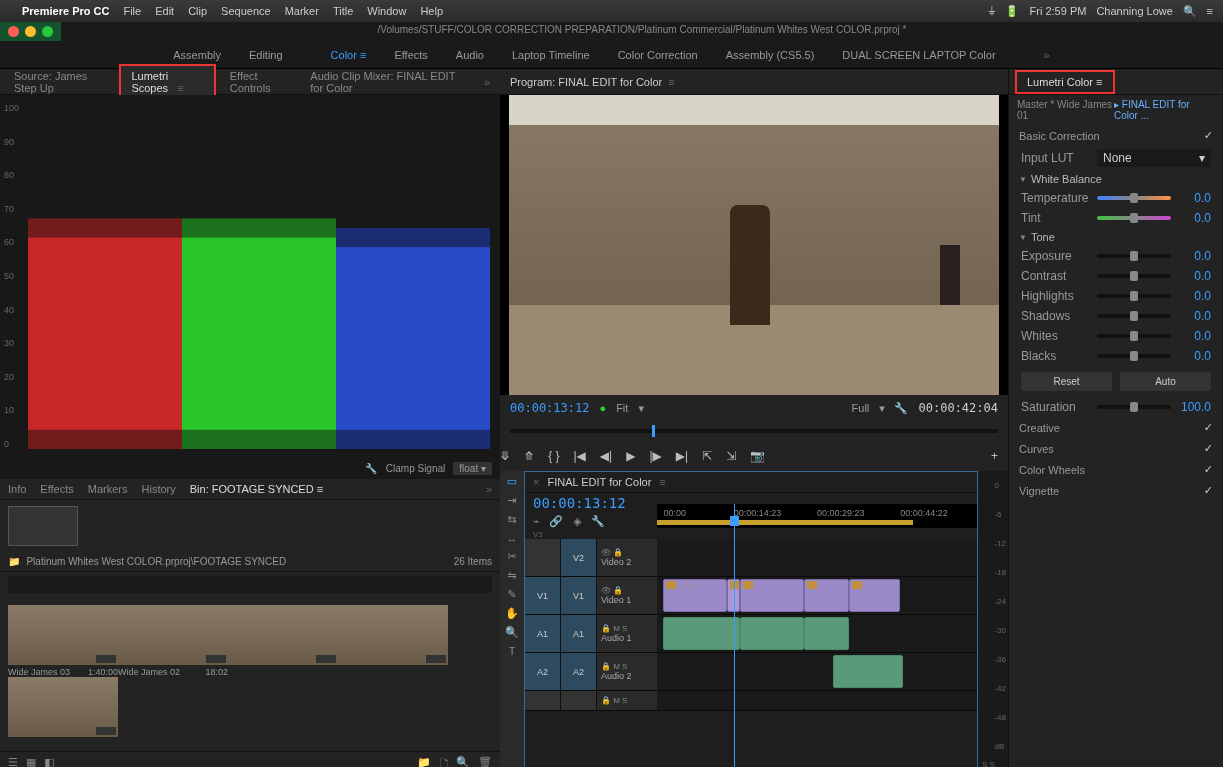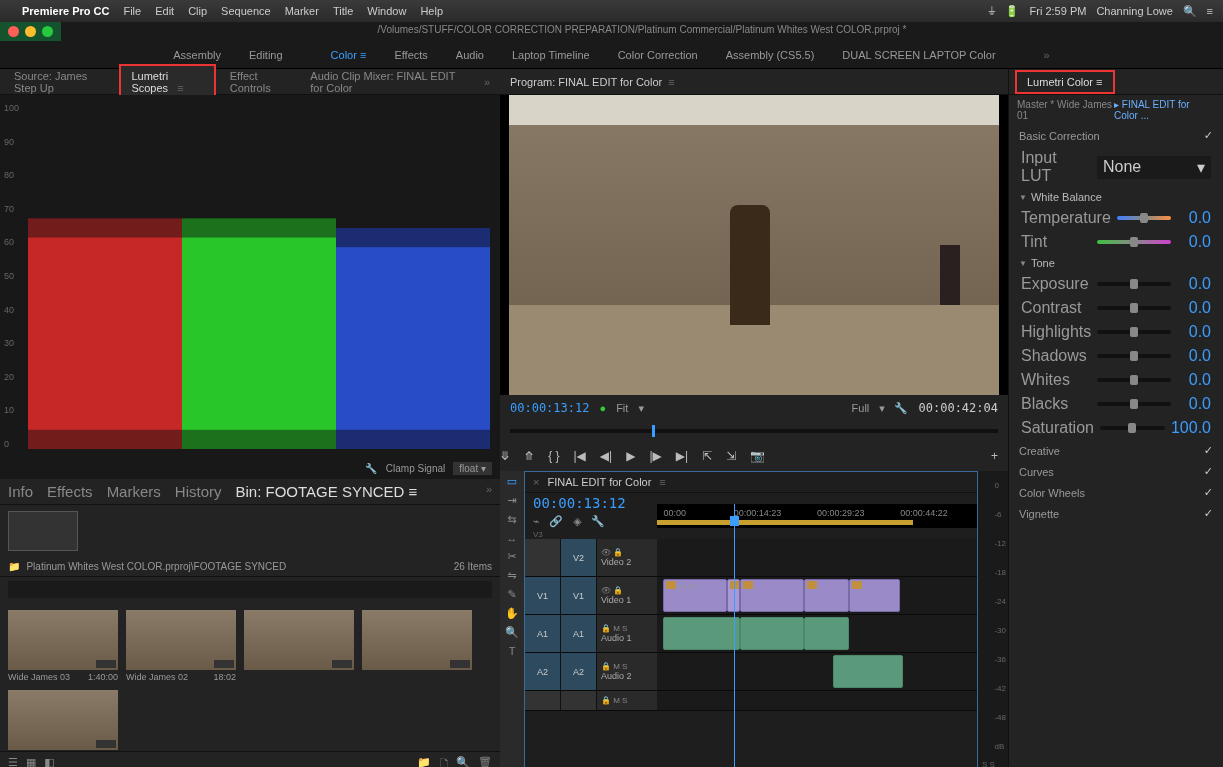--- a/index.html
+++ b/index.html
@@ -72,48 +72,48 @@
 .monitor-controls .btn { color:#bbb; cursor:pointer; font-size:12px; }
 .monitor-controls .plus { margin-left:auto; margin-right:10px;}
 
 
 .lumetri-header { height:26px; display:flex; align-items:center; padding:0 6px; border-bottom:1px solid #111;}
 .lumetri-header .tab { padding:4px 10px; color:#ddd; }
 .lumetri-sub { font-size:10px; color:#888; padding:4px 8px; display:flex; }
 .lumetri-sub .link { color:#6ab0ff; margin-left:auto; }
 .lum-section { padding:4px 10px; display:flex; align-items:center; cursor:pointer; }
 .lum-section .chk { margin-left:auto; color:#ccc; }
-.lum-row { display:flex; align-items:center; padding:3px 12px; gap:6px; font-size:16px;}
+.lum-row { display:flex; align-items:center; padding:3px 12px; gap:6px; font-size:12px;}
 .lum-row .label { flex:0 0 70px; color:#999; }
 .lum-row .slider { flex:1; height:4px; background:#111; position:relative; border-radius:2px; }
 .lum-row .slider .thumb { position:absolute; top:-3px; left:50%; width:8px; height:10px; background:#888; border-radius:2px; transform:translateX(-50%);}
 .lum-row .slider.temp { background:linear-gradient(90deg,#4080ff,#888,#ff9040); }
 .lum-row .slider.tint { background:linear-gradient(90deg,#40c040,#888,#d040d0); }
 .lum-row .val { flex:0 0 34px; text-align:right; color:#3a9eff; }
 .lum-row .sel { flex:1; background:#1a1a1a; color:#ccc; padding:2px 6px; display:flex; }
 .lum-row .sel .caret { margin-left:auto; }
 .lum-subheader { padding:3px 10px; color:#bbb; font-size:11px; display:flex; align-items:center; }
 .lum-subheader::before { content:"▼"; font-size:8px; margin-right:4px; color:#888;}
 .lum-btns { display:flex; gap:8px; padding:6px 12px; }
 .lum-btns .b { flex:1; background:#333; text-align:center; padding:4px; color:#ccc; cursor:pointer; border-radius:2px; font-size:10px;}
 
 
 .project-panel { background:#232323; height:300px; display:flex; flex-direction:column; }
 .project-tabs { display:flex; padding:4px 8px; gap:14px; border-bottom:1px solid #111; }
-.project-tabs .t { color:#888; cursor:pointer; font-size:15px;}
+.project-tabs .t { color:#888; cursor:pointer; font-size:11px;}
 .project-tabs .t.active { color:#ddd; }
 .project-tabs .chev { margin-left:auto; color:#666;}
 .project-preview { padding:6px 8px; }
 .project-preview .thumb { width:70px; height:40px; background:#333; border:1px solid #555; }
 .project-path { display:flex; align-items:center; padding:4px 8px; gap:6px; font-size:10px; border-bottom:1px solid #111;}
 .project-path .folder-icon { color:#888; }
 .project-path .count { margin-left:auto; }
 .project-search { padding:4px 8px; }
 .project-search input { width:100%; background:#1a1a1a; border:none; color:#ccc; padding:3px; font-size:10px;}
-.project-grid { flex:1; display:flex; flex-wrap:wrap; gap:8px; padding:8px; align-content:flex-start; overflow:hidden;}
+.project-grid { flex:1; display:flex; flex-wrap:wrap; padding:8px; align-content:flex-start; overflow:hidden;}
 .project-item { width:110px; }
 .project-item .th { width:110px; height:60px; background:linear-gradient(#8a7a68,#6a5a48); position:relative; }
 .project-item .th::after { content:""; position:absolute; bottom:2px; right:2px; width:20px; height:8px; background:#333;}
 .project-item .meta { display:flex; justify-content:space-between; font-size:9px; color:#999; padding-top:2px;}
 .project-footer { display:flex; gap:8px; padding:4px 8px; border-top:1px solid #111; }
 .project-footer .ic { color:#888; cursor:pointer; font-size:11px;}
 
 
 .timeline-panel { background:#1e1e1e; flex:1; display:flex; flex-direction:column; border:1px solid #3a6a9a;}
 .timeline-header { display:flex; align-items:center; padding:4px 8px; gap:8px; border-bottom:1px solid #111;}
@@ -569,20 +569,24 @@
         </div>
         <span class="val">0.0</span>
       </div>
     <div class="lum-row">
         <span class="label">Blacks</span>
         <div class="slider">
           <div class="thumb"></div>
         </div>
         <span class="val">0.0</span>
       </div>
+    <div class="lum-btns">
+      <div class="b">Reset</div>
+      <div class="b">Auto</div>
+    </div>
     <div class="lum-row">
         <span class="label">Saturation</span>
         <div class="slider">
           <div class="thumb"></div>
         </div>
         <span class="val">100.0</span>
       </div>
     <div class="lum-section">
         <span>Creative</span>
         <span class="chk">✓</span>

